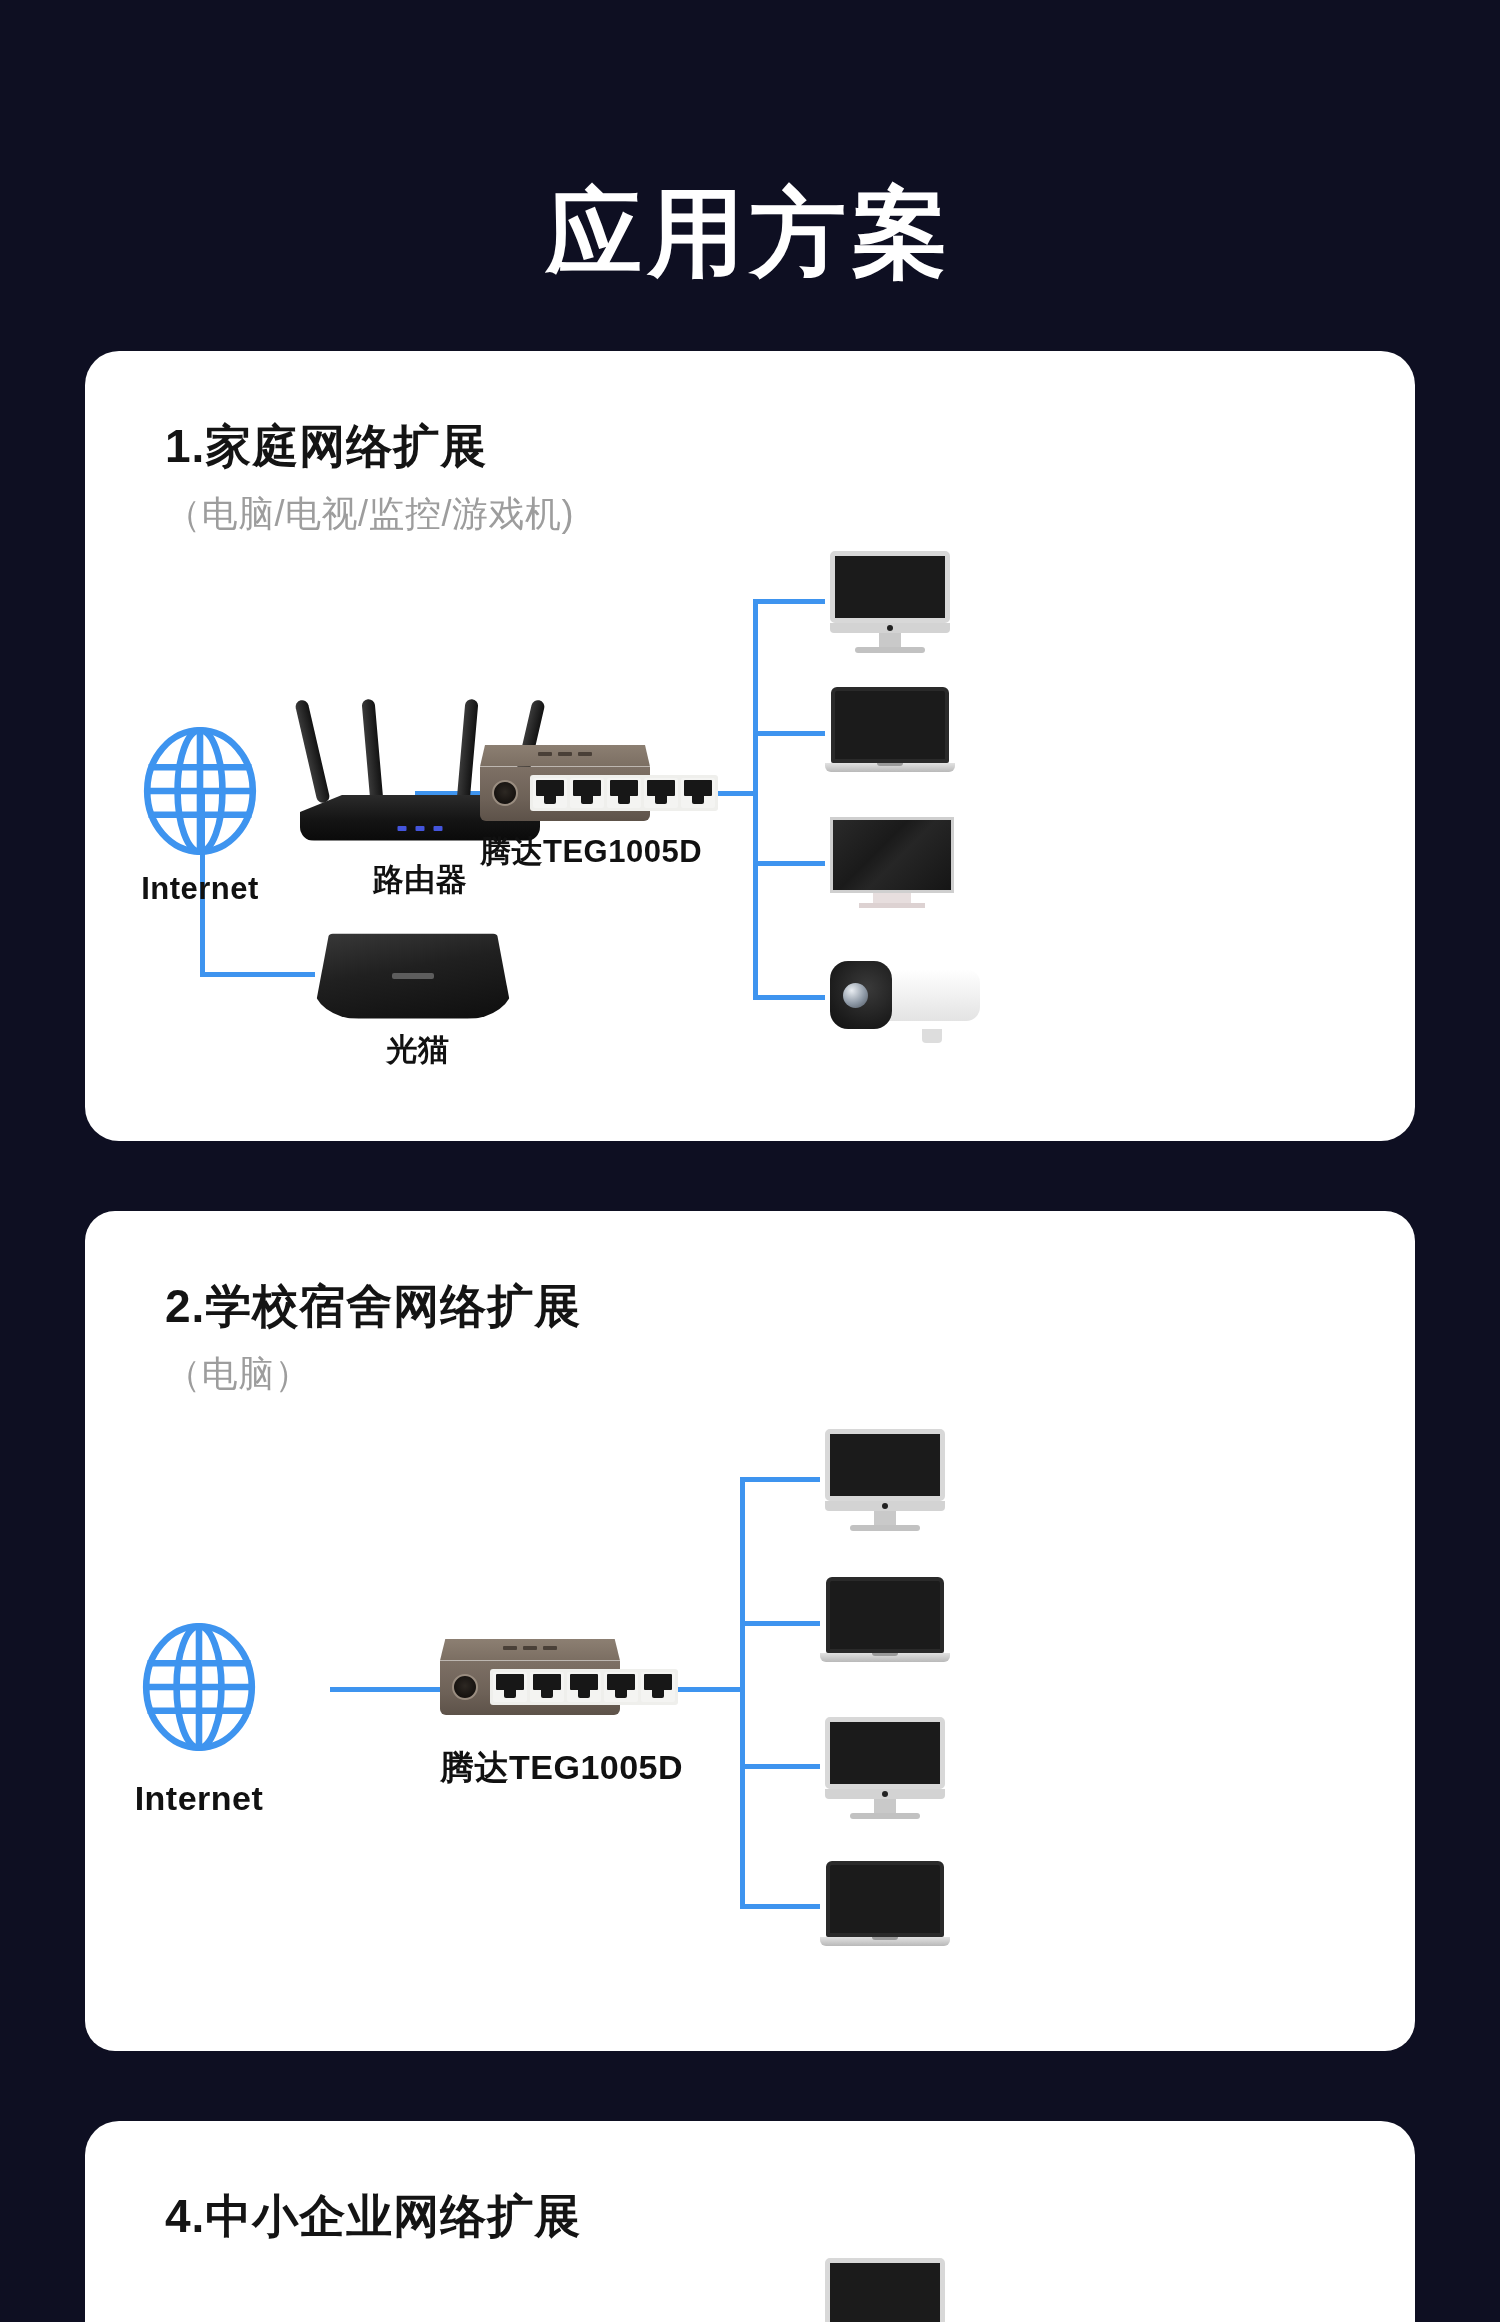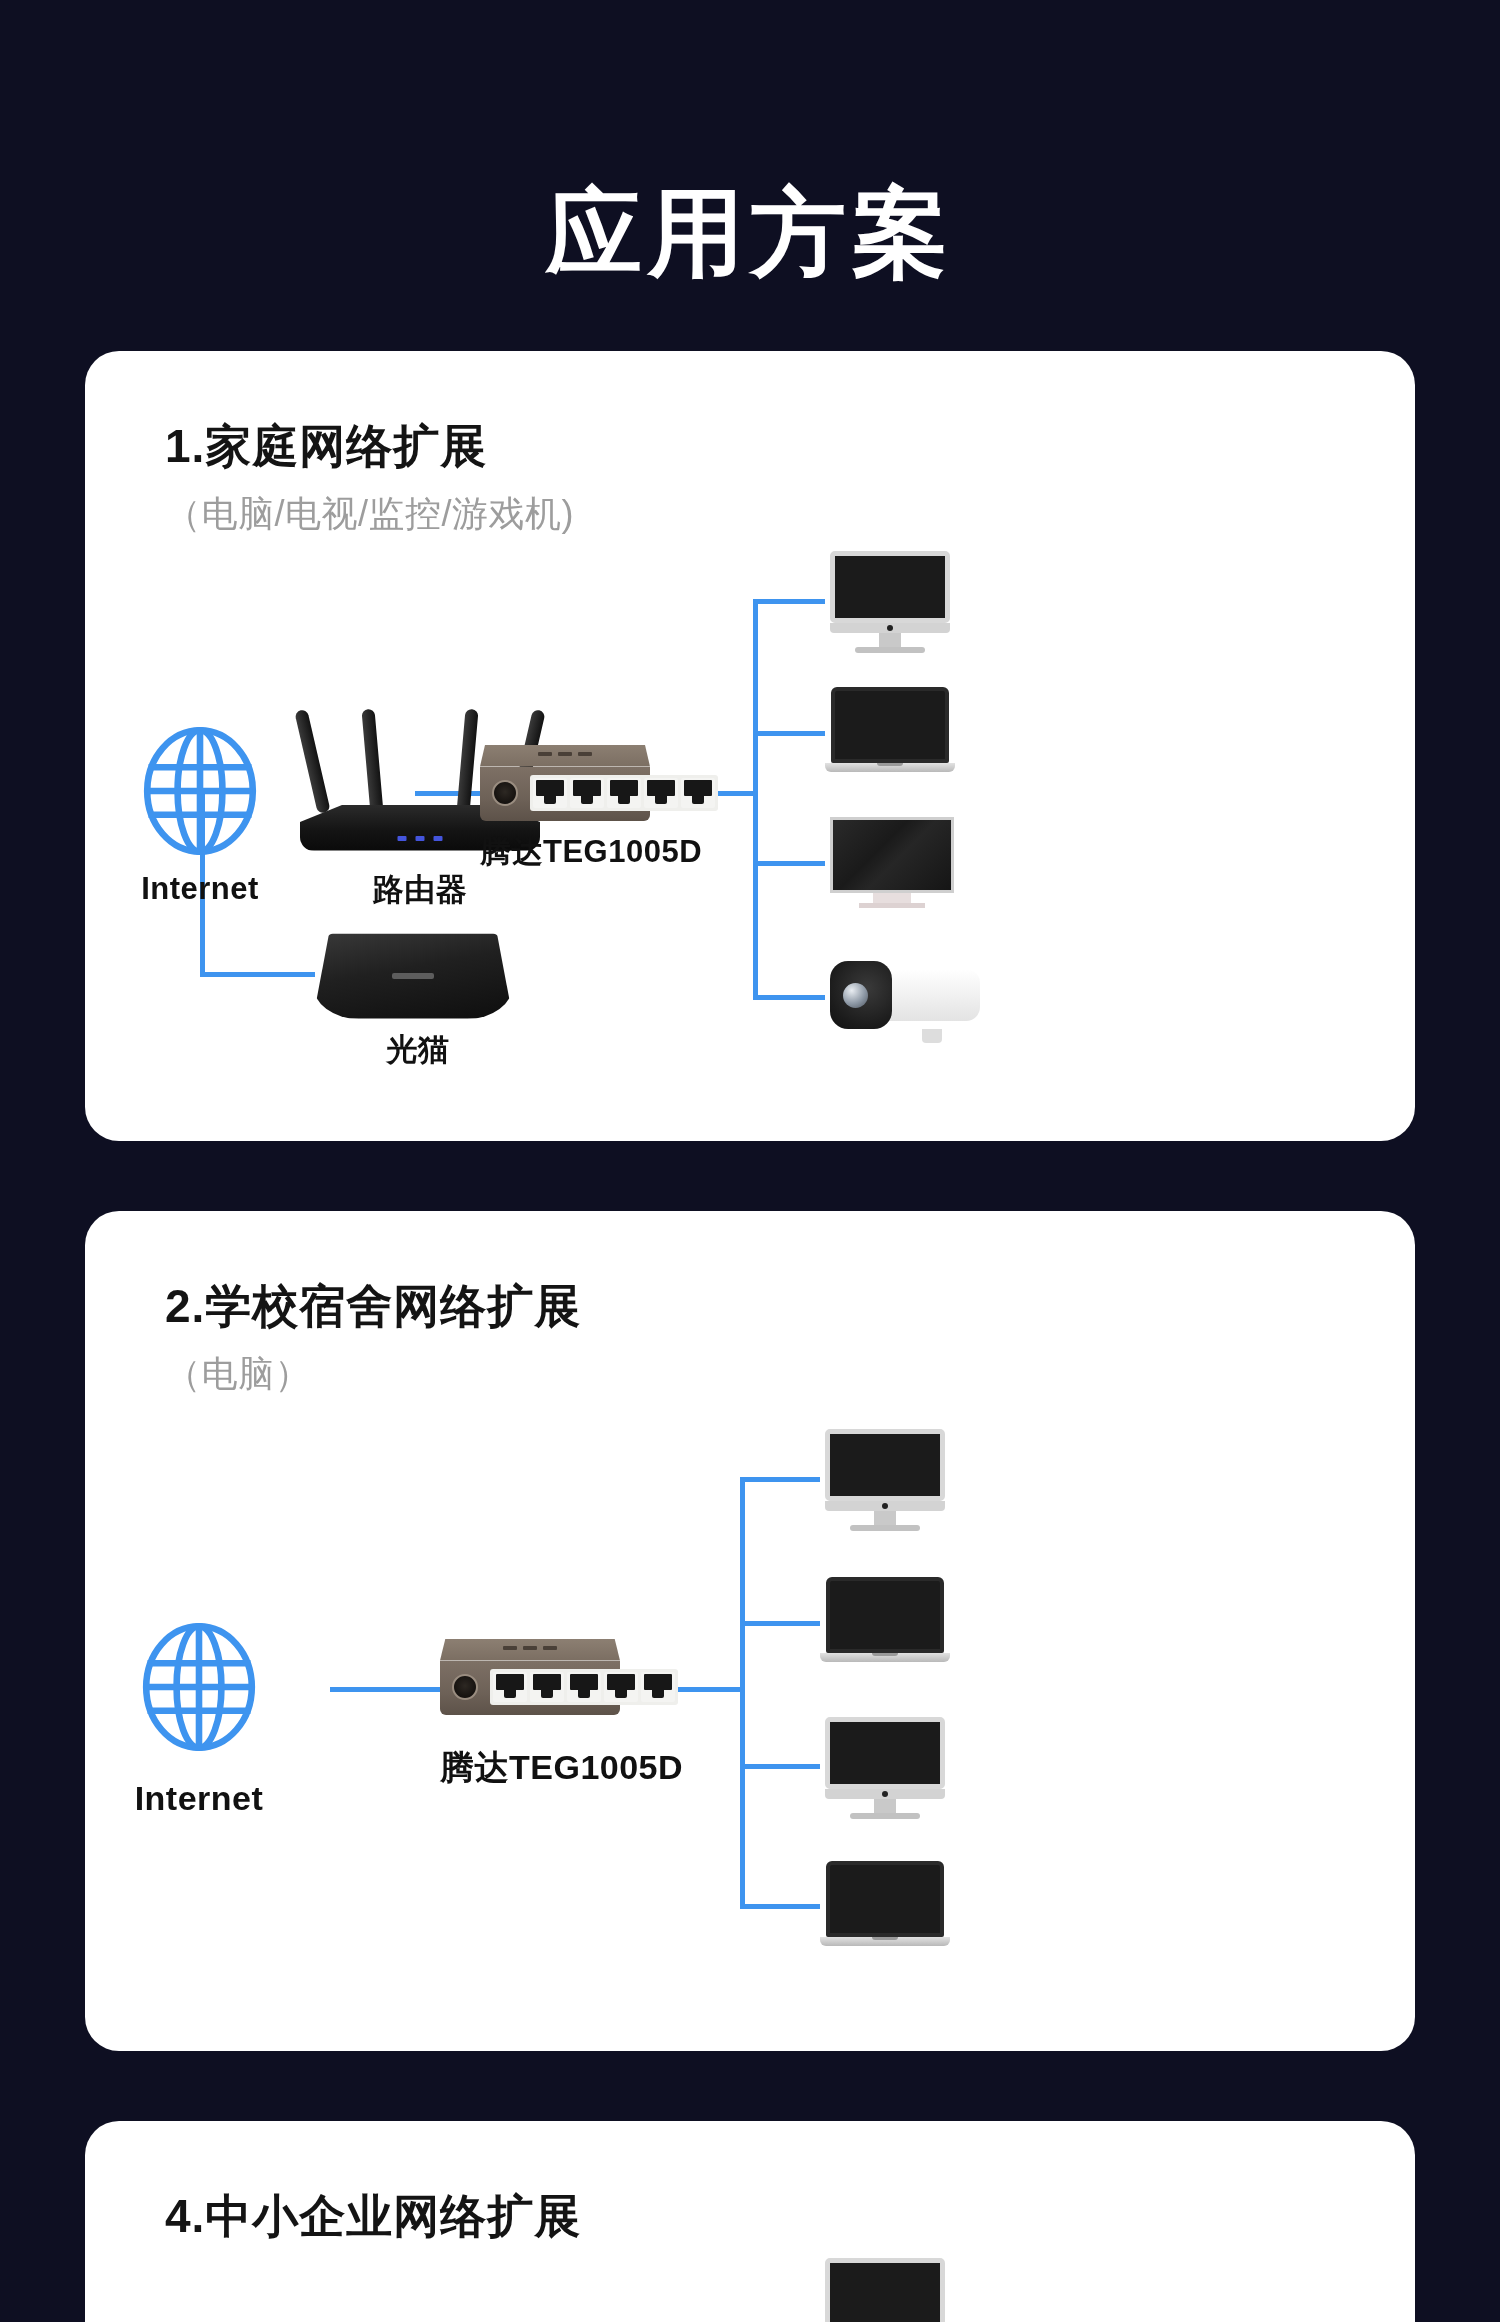--- a/index.html
+++ b/index.html
@@ -23,21 +23,21 @@
   .cards { padding: 0 85px; }
 
   .card {
     background: #ffffff;
     border-radius: 34px;
     margin-top: 70px;
     position: relative;
     overflow: hidden;
   }
   .card-1 { height: 790px; }
-  .card-2 { height: 840px; }
+  .card-2 { height: 840px; border-radius: 30px; }
   .card-3 { height: 420px; }
 
   .card-head { padding: 48px 0 0 80px; margin-top: 19px; }
   .card-title {
     font-size: 46px;
     font-weight: bold;
     color: #141414;
     letter-spacing: 1px;
     line-height: 1.25;
   }
@@ -238,21 +238,21 @@
               <line x1="50" y1="4" x2="50" y2="96"></line>
               <line x1="11" y1="32" x2="89" y2="32"></line>
               <line x1="10" y1="50" x2="90" y2="50"></line>
               <line x1="11" y1="68" x2="89" y2="68"></line>
             </g>
           </svg>
         </div>
         <div class="node-label">Internet</div>
       </div>
 
-      <div class="node" style="left:205px; top:160px;">
+      <div class="node" style="left:205px; top:150px;">
         <div class="router">
           <span class="ant a1"></span>
             <span class="ant a2"></span>
           <span class="ant a3"></span>
             <span class="ant a4"></span>
           <span class="body"></span>
           <span class="leds">
               <i></i>
               <i></i>
               <i></i>

